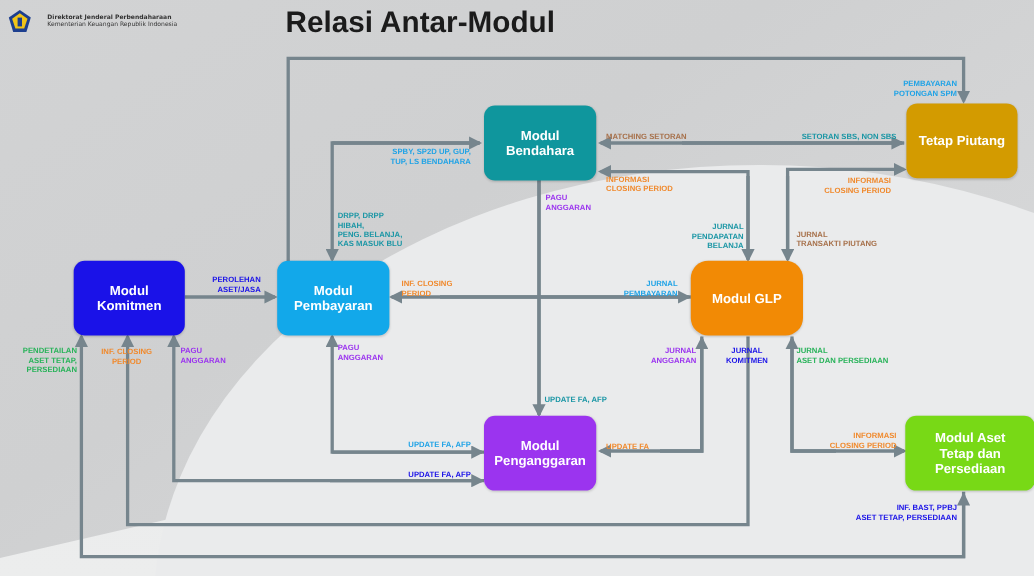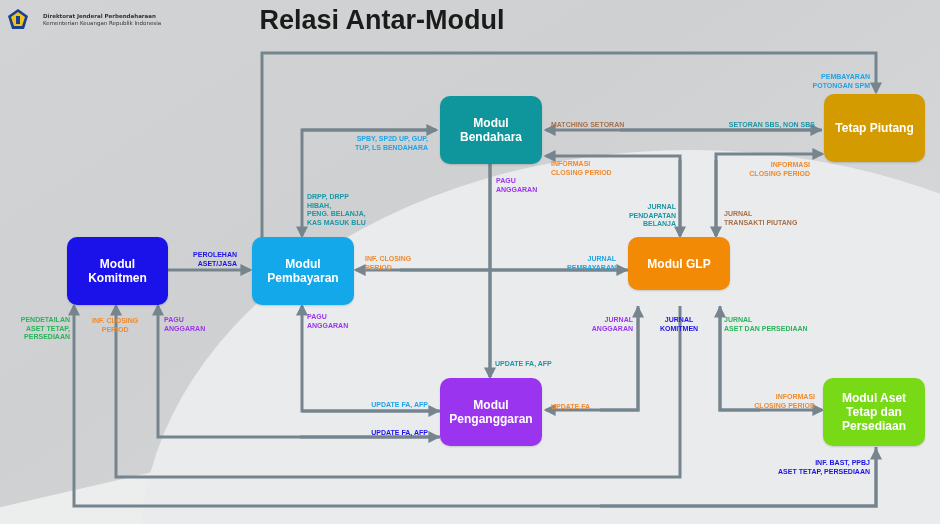--- a/index.html
+++ b/index.html
@@ -104,28 +104,28 @@
   <span style="white-space:pre">Modul
 Pembayaran</span>
 </div>
 <div class="box" style="left:440px;top:96px;width:102px;height:68px;background:#0f969d;">
   <span style="white-space:pre">Modul
 Bendahara</span>
 </div>
 <div class="box" style="left:824px;top:94px;width:101px;height:68px;background:#d39b00;">
   <span style="white-space:pre">Tetap Piutang</span>
 </div>
-<div class="box" style="left:628px;top:237px;width:102px;height:53px;background:#f28a05;">
+<div class="box" style="left:628px;top:237px;width:102px;height:68px;background:#f28a05;border-radius:16px;">
   <span style="white-space:pre">Modul GLP</span>
 </div>
 <div class="box" style="left:440px;top:378px;width:102px;height:68px;background:#9b34ef;">
   <span style="white-space:pre">Modul
 Penganggaran</span>
 </div>
-<div class="box" style="left:823px;top:378px;width:102px;height:68px;background:#78d916;">
+<div class="box" style="left:823px;top:378px;width:118px;height:68px;background:#78d916;">
   <span style="white-space:pre">Modul Aset
 Tetap dan
 Persediaan</span>
 </div>
 
 <div class="lbl r" style="right:70px;top:73px;color:#20a3e6;">PEMBAYARAN
 POTONGAN SPM</div>
 <div class="lbl r" style="right:512px;top:135px;color:#20a3e6;">SPBY, SP2D UP, GUP,
 TUP, LS BENDAHARA</div>
 <div class="lbl" style="left:551px;top:121px;color:#a7714b;">MATCHING SETORAN</div>

